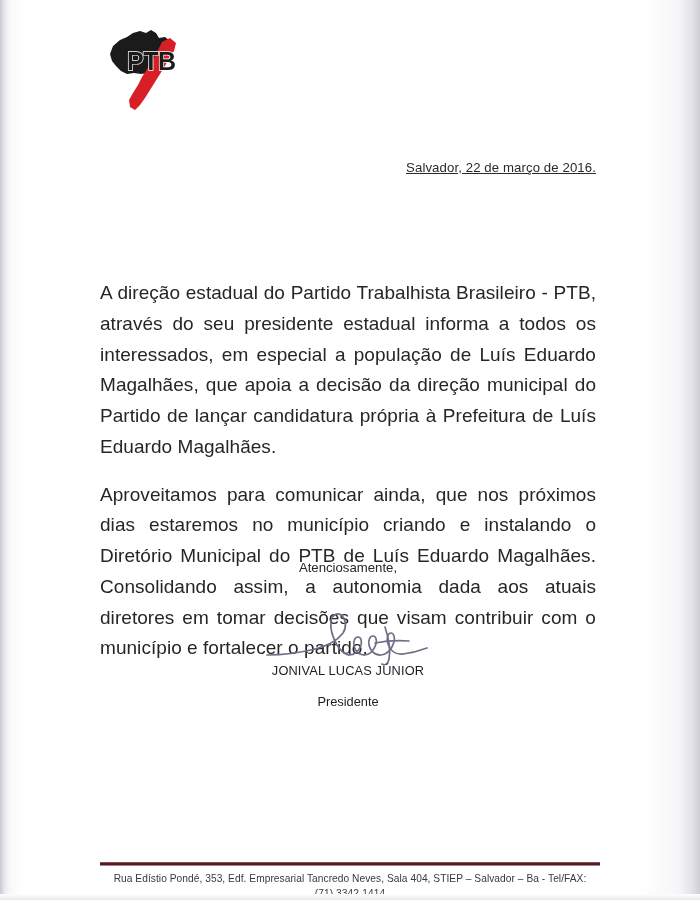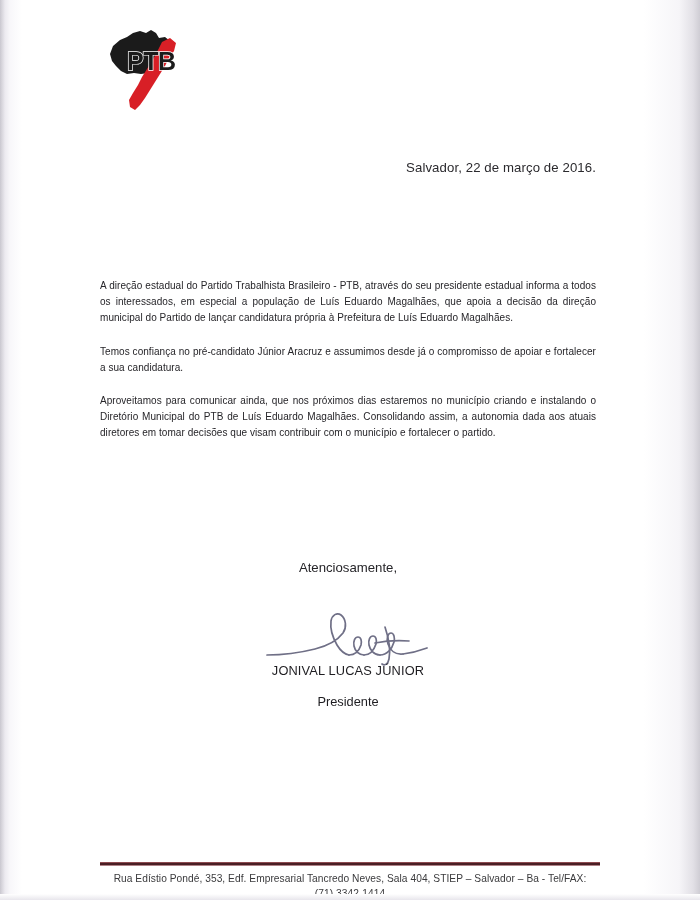--- a/index.html
+++ b/index.html
@@ -76,31 +76,32 @@
   
   .dateline {
     position: absolute;
     left: 96px;
     top: 160px;
     width: 500px;
     text-align: right;
     font-size: 13.2px;
     color: #2b2a2e;
     letter-spacing: 0.1px;
+    text-decoration: underline;
   }
 
   
   .body-text {
     position: absolute;
     left: 100px;
     top: 278px;
     width: 496px;
   }
   .para {
-    font-size: 10px;
+    font-size: 19px;
     line-height: 1.62;
     color: #262529;
     text-align: justify;
     margin: 0 0 17px 0;
     letter-spacing: 0.05px;
   }
   .para:last-child { margin-bottom: 14px; }
 
   
   .closing {
@@ -180,21 +181,20 @@
           <text x="31" y="46" font-family="Liberation Sans, sans-serif" font-size="25" font-weight="bold" fill="#1b1b1b" stroke="#ffffff" stroke-width="1.4" paint-order="stroke" letter-spacing="-0.5">PTB</text>
         </svg>
       </div>
 
     </div>
 
     <div class="dateline">Salvador, 22 de março de 2016.</div>
 
     <div class="body-text">
       <p class="para">A direção estadual do Partido Trabalhista Brasileiro - PTB, através do seu presidente estadual informa a todos os interessados, em especial a população de Luís Eduardo Magalhães, que apoia a decisão da direção municipal do Partido de lançar candidatura própria à Prefeitura de Luís Eduardo Magalhães.</p>
-      <p class="para">Temos confiança no pré-candidato Júnior Aracruz e assumimos desde já o compromisso de apoiar e fortalecer a sua candidatura.</p>
       <p class="para">Aproveitamos para comunicar ainda, que nos próximos dias estaremos no município criando e instalando o Diretório Municipal do PTB de Luís Eduardo Magalhães. Consolidando assim, a autonomia dada aos atuais diretores em tomar decisões que visam contribuir com o município e fortalecer o partido.</p>
     </div>
 
     <div class="closing">Atenciosamente,</div>
 
     <div class="sig-wrap">
       <div class="signature">
         <svg width="190" height="62" viewBox="0 0 190 62">
           <g fill="none" stroke="#6f6f86" stroke-width="1.7" stroke-linecap="round" stroke-linejoin="round">
             <path d="M14,50 C30,50 46,48 62,44 C74,41 84,36 90,28 C94,22 93,14 88,10

